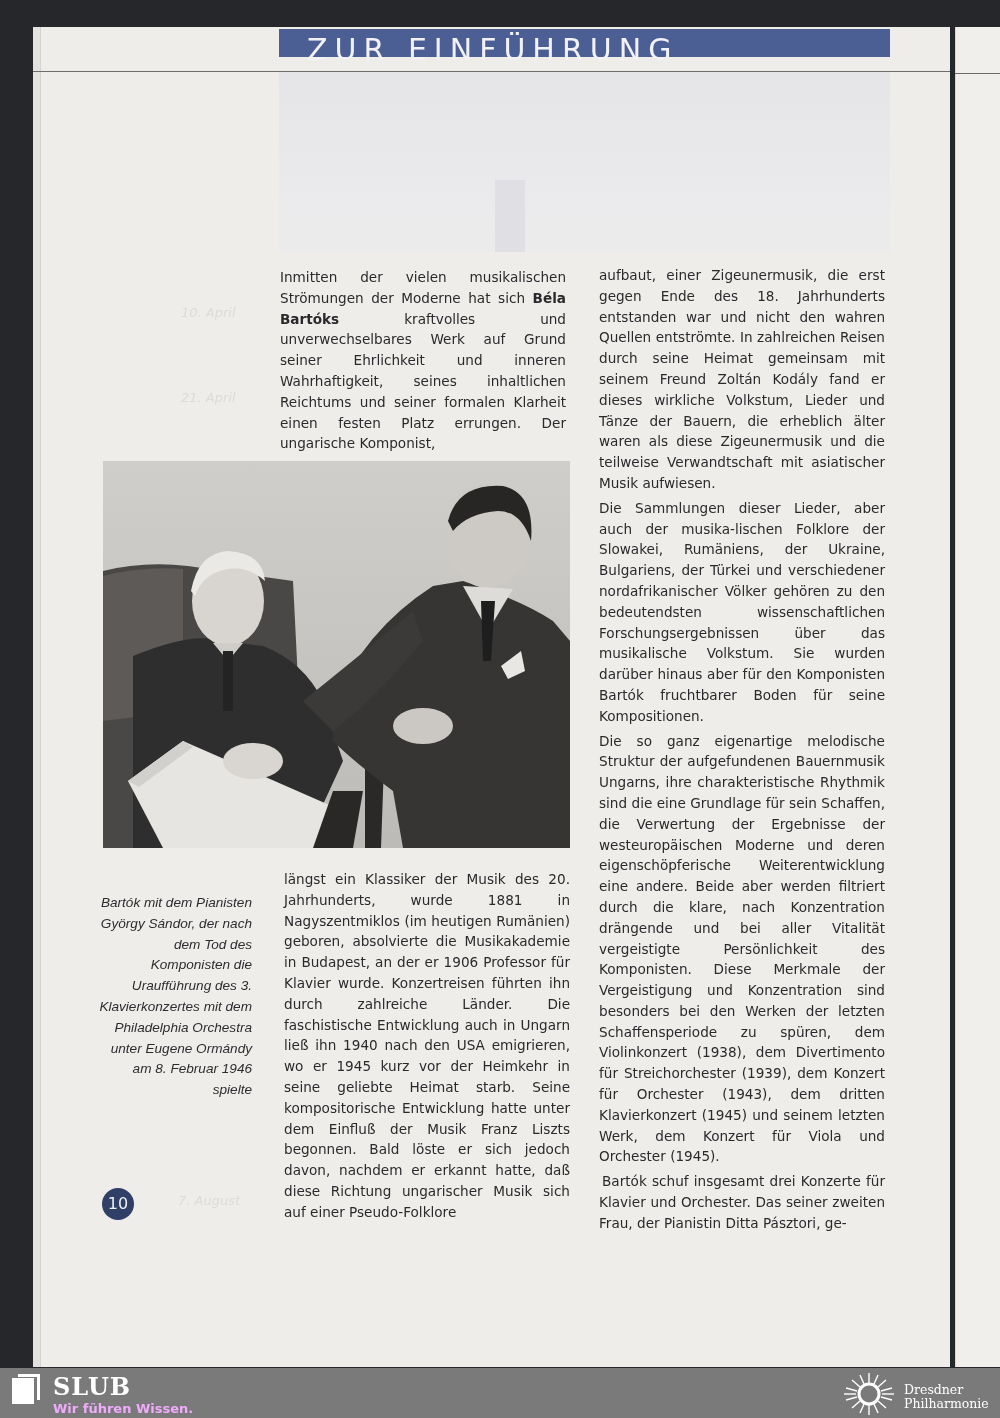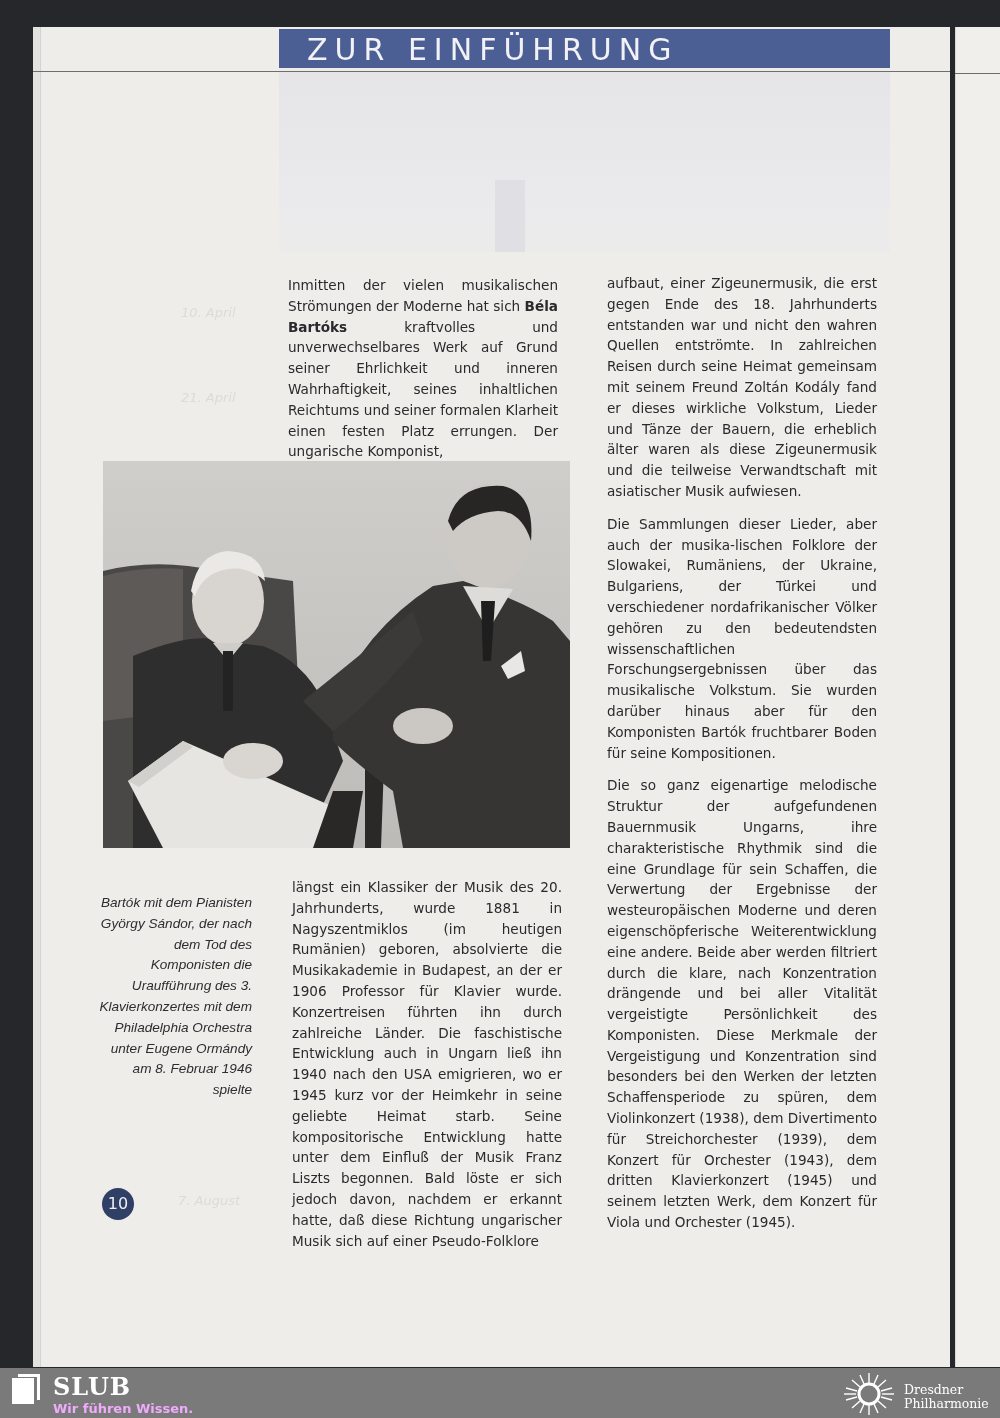--- a/index.html
+++ b/index.html
@@ -25,21 +25,21 @@
     position:absolute; left:33px; top:71px; width:917px; height:1px; background:#6d6d6d;
   }
   .fold-line-r {
     position:absolute; left:955px; top:73px; width:45px; height:1px; background:#6d6d6d;
   }
   .left-edge {
     position:absolute; left:33px; top:27px; width:7px; height:1340px; background:#e4e2df;
     border-right:1px solid #d5d3cf;
   }
   .header-bar {
-    position:absolute; left:279px; top:29px; width:611px; height:39px;
+    position:absolute; left:279px; top:29px; width:611px; height:28px;
     background:#4c5f95;
     color:#f2f2f6;
     font-family:"DejaVu Sans", sans-serif;
     font-size:30px; font-weight:normal; letter-spacing:7px;
     line-height:42px; padding-left:28px; box-sizing:border-box;
     text-transform:uppercase;
   }
   .ghost-image {
     position:absolute; left:279px; top:72px; width:611px; height:180px;
     background:linear-gradient(180deg,#e4e4e8 0%, #e9e9ec 60%, #ecebec 100%);
@@ -51,21 +51,21 @@
   .ghost-label {
     position:absolute; color:#dcdbd8; font-size:13px; font-style:italic;
     font-family:"DejaVu Sans", sans-serif;
   }
   .col {
     position:absolute; color:#2a2a2c;
     font-family:"DejaVu Sans", sans-serif;
     font-size:13.6px; line-height:20.8px;
     text-align:justify;
   }
-  .col p { margin:12px; }
+  .col p { margin:4px; }
   .col b { font-weight:bold; }
   .col1a { left:276px; top:263px; width:294px; }
   .col1b { left:280px; top:865px; width:294px; }
   .col2  { left:595px; top:261px; width:294px; }
   .photo {
     position:absolute; left:103px; top:461px; width:467px; height:387px;
     background:#c9c8c5; overflow:hidden;
   }
   .caption {
     position:absolute; left:96px; top:893px; width:156px;
@@ -164,20 +164,21 @@
 </div>
 
 <div class="col col1b">
   <p>längst ein Klassiker der Musik des 20. Jahrhunderts, wurde 1881 in Nagyszentmiklos (im heutigen Rumänien) geboren, absolvierte die Musikakademie in Budapest, an der er 1906 Professor für Klavier wurde. Konzertreisen führten ihn durch zahlreiche Länder. Die faschistische Entwicklung auch in Ungarn ließ ihn 1940 nach den USA emigrieren, wo er 1945 kurz vor der Heimkehr in seine geliebte Heimat starb. Seine kompositorische Entwicklung hatte unter dem Einfluß der Musik Franz Liszts begonnen. Bald löste er sich jedoch davon, nachdem er erkannt hatte, daß diese Richtung ungarischer Musik sich auf einer Pseudo-Folklore</p>
 </div>
 
 <div class="col col2">
   <p>aufbaut, einer Zigeunermusik, die erst gegen Ende des 18. Jahrhunderts entstanden war und nicht den wahren Quellen entströmte. In zahlreichen Reisen durch seine Heimat gemeinsam mit seinem Freund Zoltán Kodály fand er dieses wirkliche Volkstum, Lieder und Tänze der Bauern, die erheblich älter waren als diese Zigeunermusik und die teilweise Verwandtschaft mit asiatischer Musik aufwiesen.</p>
   <p>Die Sammlungen dieser Lieder, aber auch der musika-lischen Folklore der Slowakei, Rumäniens, der Ukraine, Bulgariens, der Türkei und verschiedener nordafrikanischer Völker gehören zu den bedeutendsten wissenschaftlichen Forschungsergebnissen über das musikalische Volkstum. Sie wurden darüber hinaus aber für den Komponisten Bartók fruchtbarer Boden für seine Kompositionen.</p>
   <p>Die so ganz eigenartige melodische Struktur der aufgefundenen Bauernmusik Ungarns, ihre charakteristische Rhythmik sind die eine Grundlage für sein Schaffen, die Verwertung der Ergebnisse der westeuropäischen Moderne und deren eigenschöpferische Weiterentwicklung eine andere. Beide aber werden filtriert durch die klare, nach Konzentration drängende und bei aller Vitalität vergeistigte Persönlichkeit des Komponisten. Diese Merkmale der Vergeistigung und Konzentration sind besonders bei den Werken der letzten Schaffensperiode zu spüren, dem Violinkonzert (1938), dem Divertimento für Streichorchester (1939), dem Konzert für Orchester (1943), dem dritten Klavierkonzert (1945) und seinem letzten Werk, dem Konzert für Viola und Orchester (1945).</p>
+  <p style="text-indent:3px;">Bartók schuf insgesamt drei Konzerte für Klavier und Orchester. Das seiner zweiten Frau, der Pianistin Ditta Pásztori, ge-</p>
 </div>
 
 <div class="caption">Bartók mit dem Pianisten György Sándor, der nach dem Tod des Komponisten die Uraufführung des 3. Klavierkonzertes mit dem Philadelphia Orchestra unter Eugene Ormándy am 8. Februar 1946 spielte</div>
 
 <div class="page-num">10</div>
 
 <div class="footer"></div>
 <svg class="slub-icon" width="30" height="32" viewBox="0 0 30 32">
   <rect x="0" y="4" width="22" height="26" fill="#ffffff"></rect>
   <path d="M6 0 L28 0 L28 26 L25 26 L25 3 L6 3 Z" fill="#ffffff"></path>

